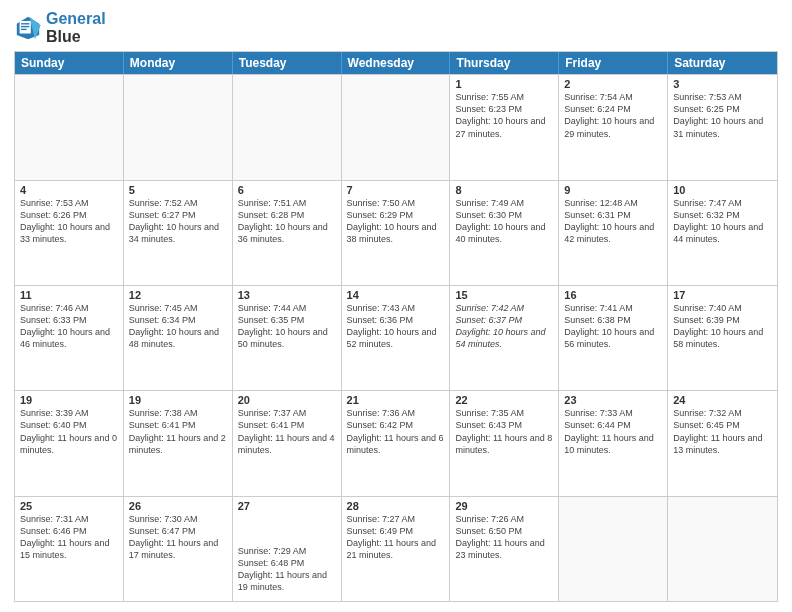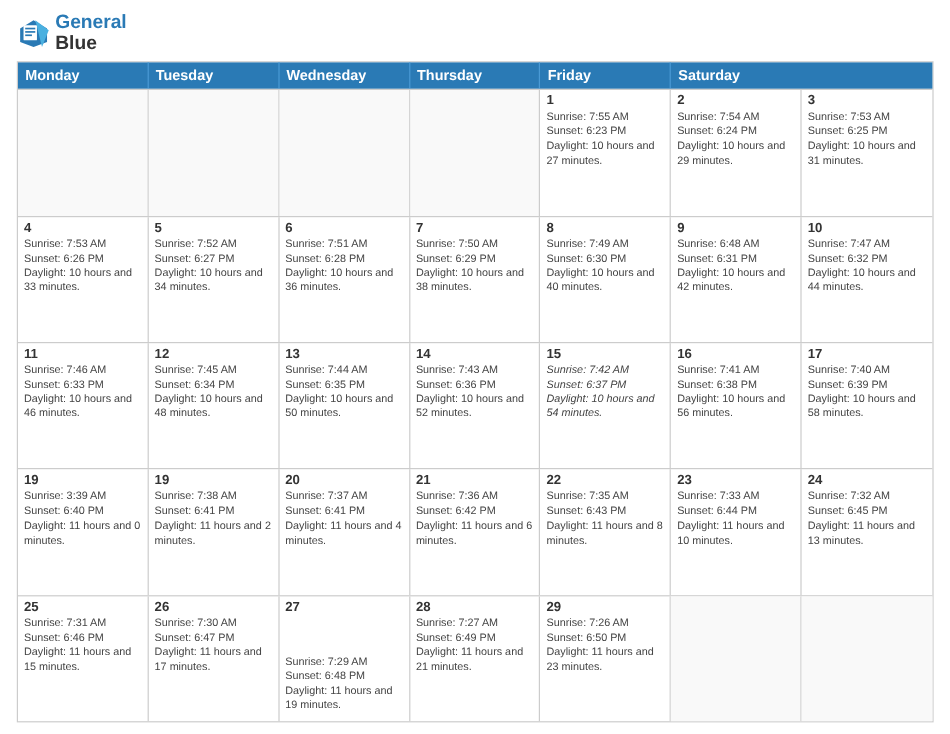--- a/index.html
+++ b/index.html
@@ -120,20 +120,21 @@
     </div>
     <div class="title-block">
       <div class="month-title"></div>
       <div class="location"></div>
     </div>
   </div>
 
   <div class="calendar">
     <div class="cal-header">
 
+    <div class="cal-header-cell">Sunday</div>
         <div class="cal-header-cell">Monday</div>
         <div class="cal-header-cell">Tuesday</div>
         <div class="cal-header-cell">Wednesday</div>
         <div class="cal-header-cell">Thursday</div>
         <div class="cal-header-cell">Friday</div>
         <div class="cal-header-cell">Saturday</div>
       </div>
     <div class="cal-body">
 
     <div class="cal-row">
@@ -186,21 +187,21 @@
 Daylight: 10 hours and 38 minutes.</div>
           </div>
           <div class="cal-cell">
             <div class="day-num">8</div>
             <div class="day-info" style="white-space: pre-line;">Sunrise: 7:49 AM
 Sunset: 6:30 PM
 Daylight: 10 hours and 40 minutes.</div>
           </div>
           <div class="cal-cell">
             <div class="day-num">9</div>
-            <div class="day-info" style="white-space: pre-line;">Sunrise: 6:48 AM
+            <div class="day-info" style="white-space: pre-line;">Sunrise: 12:48 AM
 Sunset: 6:31 PM
 Daylight: 10 hours and 42 minutes.</div>
           </div>
           <div class="cal-cell">
             <div class="day-num">10</div>
             <div class="day-info" style="white-space: pre-line;">Sunrise: 7:47 AM
 Sunset: 6:32 PM
 Daylight: 10 hours and 44 minutes.</div>
           </div>
         </div>

